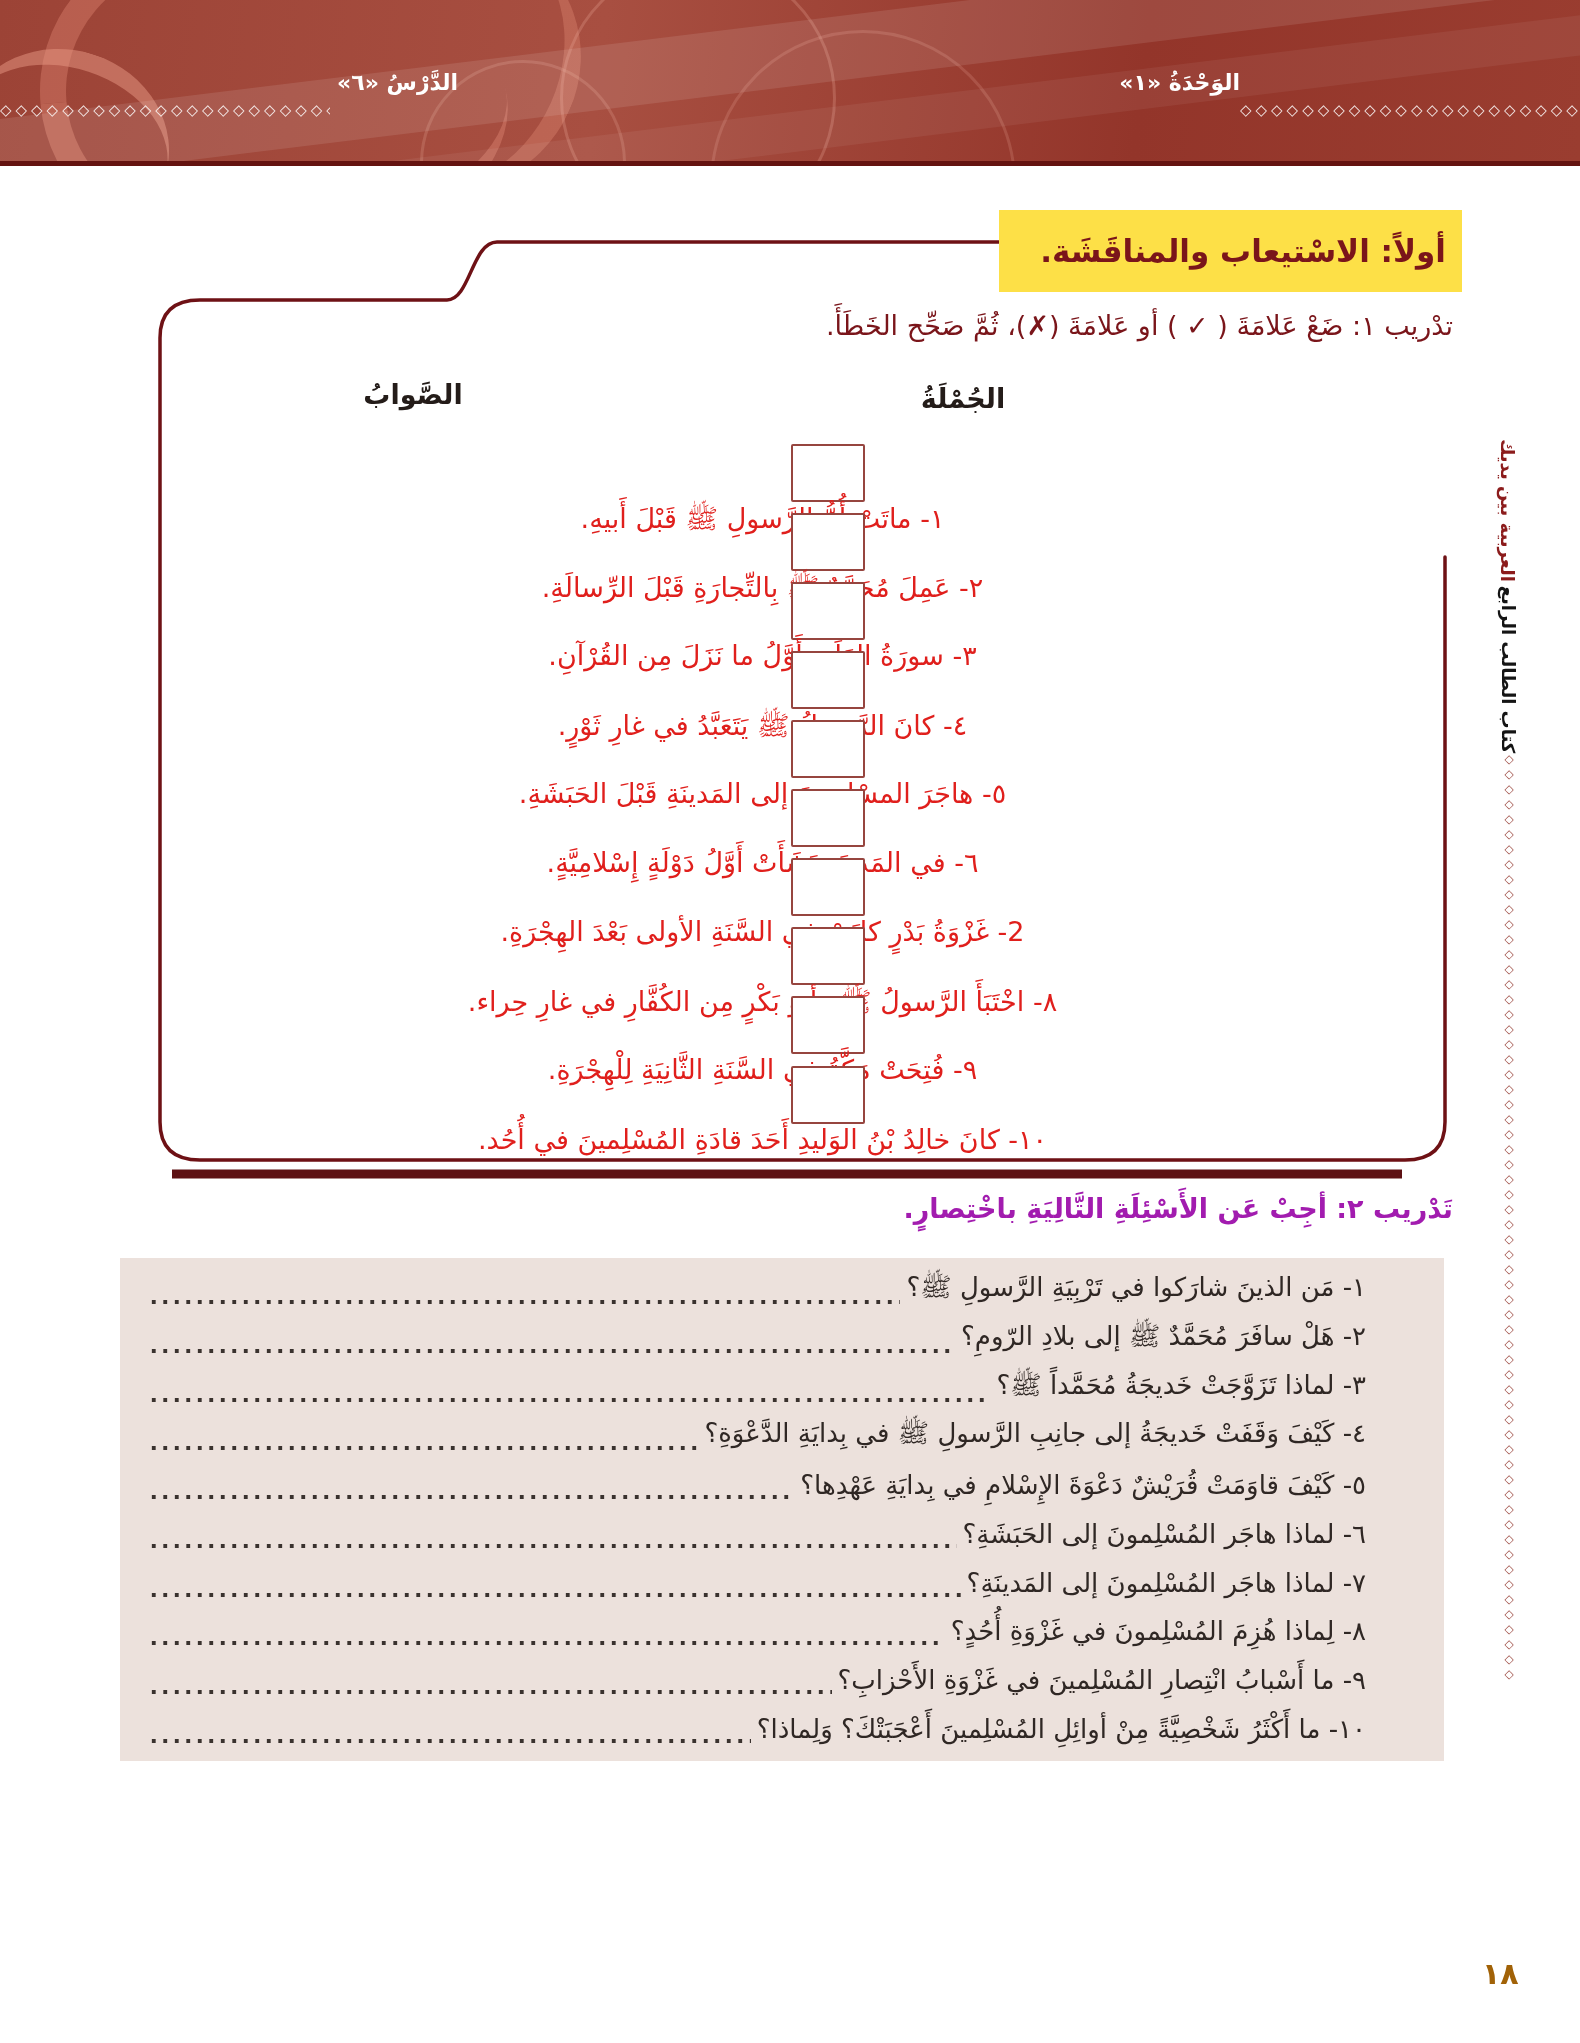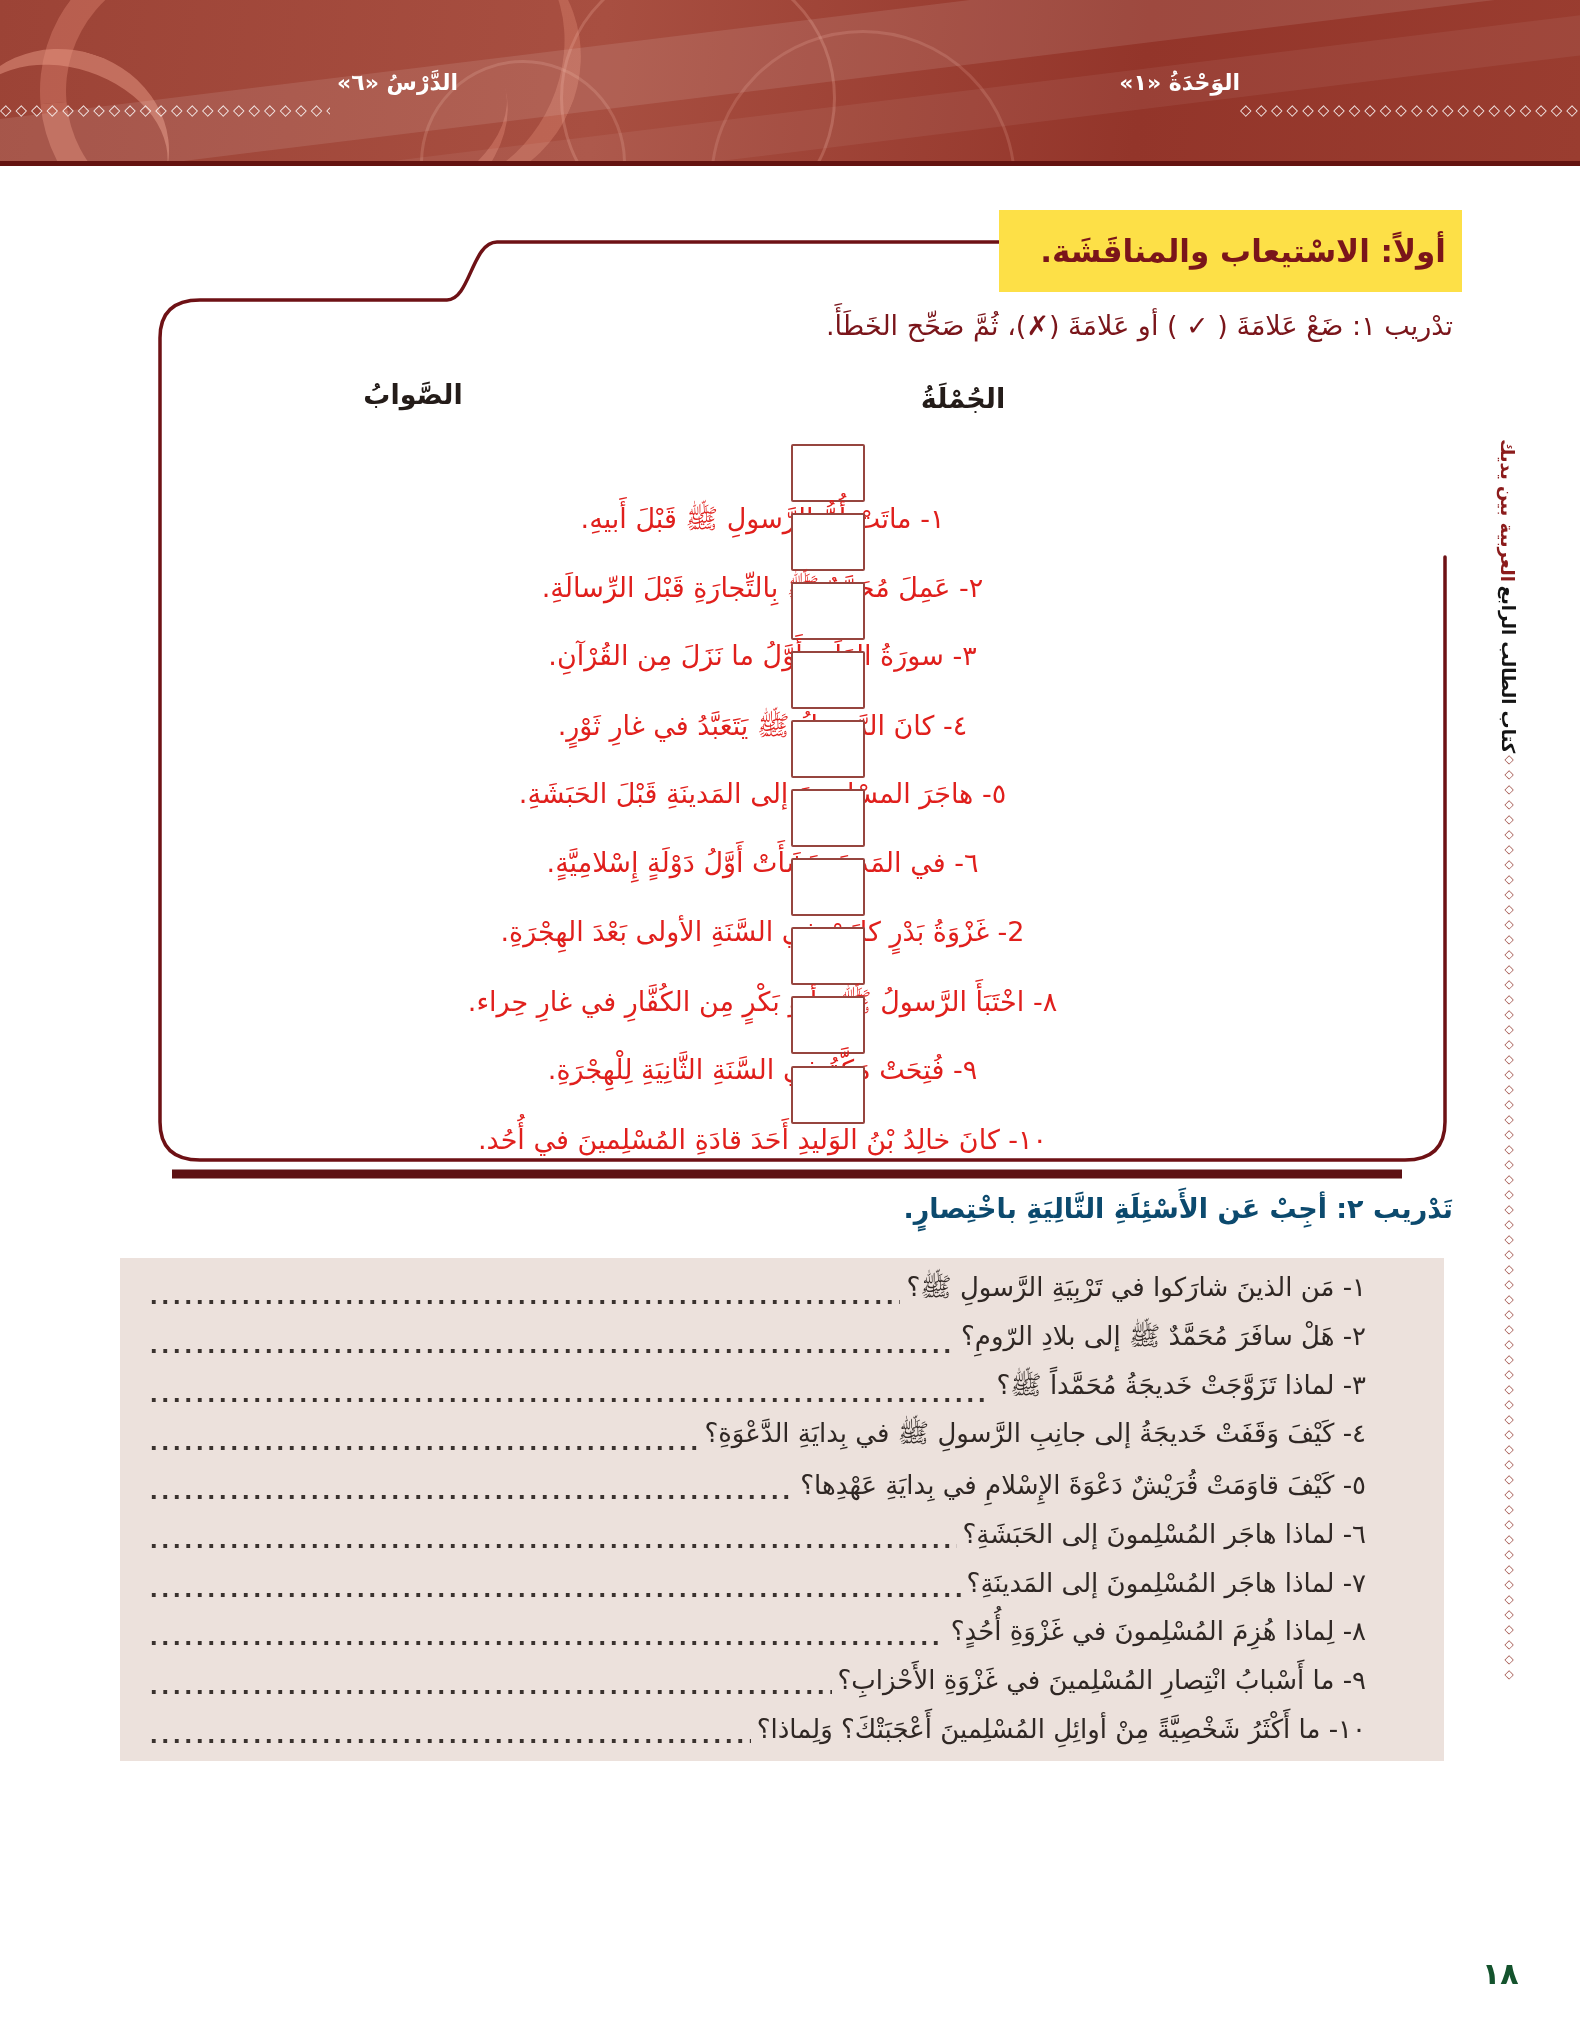--- a/index.html
+++ b/index.html
@@ -49,42 +49,42 @@
   .ex1-row{position:absolute;left:160px;width:1285px;height:68px;display:flex;
            align-items:center;z-index:2;flex-direction:column;}
   .dots{margin-left:68px;width:272px;height:6px;transform:translateY(12px);
         background-image:radial-gradient(circle,#8f8f8f 2px,rgba(0,0,0,0) 2.2px);
         background-size:11px 6px;background-repeat:repeat-x;background-position:0 center;}
   .cbox{margin-left:50px;width:70px;height:54px;border:2px solid #96453f;background:#fff;
         border-radius:2px;flex:none;}
   .sent{flex:1;text-align:right;padding-right:80px;font-size:27px;color:#e01f1c;
         direction:rtl;white-space:nowrap;}
   
-  .ex2-instruction{position:absolute;top:1193px;right:127px;color:#0c4a6e;font-size:27px;
+  .ex2-instruction{position:absolute;top:1193px;right:127px;color:#a21caf;font-size:27px;
                    font-weight:bold;direction:rtl;z-index:2;white-space:nowrap;}
   .ex2-panel{position:absolute;left:120px;top:1258px;width:1324px;height:503px;
              background:#ece1dc;z-index:2;display:flex;flex-direction:column;
              justify-content:space-around;padding:8px 0;box-sizing:border-box;}
   .q-row{display:flex;direction:rtl;align-items:center;height:60px;
          padding:0 78px 0 28px;}
   .q-text{white-space:nowrap;font-size:26px;color:#2f2724;}
   .q-dots{flex:1;height:6px;margin-right:6px;transform:translateY(12px);
           background-image:radial-gradient(circle,#3a322e 2.1px,rgba(0,0,0,0) 2.3px);
           background-size:11.5px 6px;background-repeat:repeat-x;background-position:0 center;}
   
   .side-series{position:absolute;left:1425px;top:500px;width:165px;text-align:center;
                transform:rotate(90deg);color:#8c1c1c;font-size:18px;font-weight:bold;
                direction:rtl;white-space:nowrap;}
   .side-book{position:absolute;left:1421px;top:659px;width:174px;text-align:center;
              transform:rotate(90deg);color:#141414;font-size:18px;font-weight:bold;
              direction:rtl;white-space:nowrap;}
   .vchain{position:absolute;left:1499px;top:752px;height:1176px;width:20px;overflow:hidden;
           writing-mode:vertical-rl;text-orientation:upright;color:#a05048;font-size:12px;
           letter-spacing:1px;line-height:20px;}
-  .page-number{position:absolute;left:1482px;top:1956px;color:#14532d;font-size:30px;
+  .page-number{position:absolute;left:1482px;top:1956px;color:#a16207;font-size:30px;
                font-weight:bold;direction:rtl;}
   .frame-svg{position:absolute;left:0;top:0;z-index:1;pointer-events:none;}
 </style>
 </head>
 <body>
 
 <div class="page">
 
   <div class="band">
     <div class="orn s1"></div>

